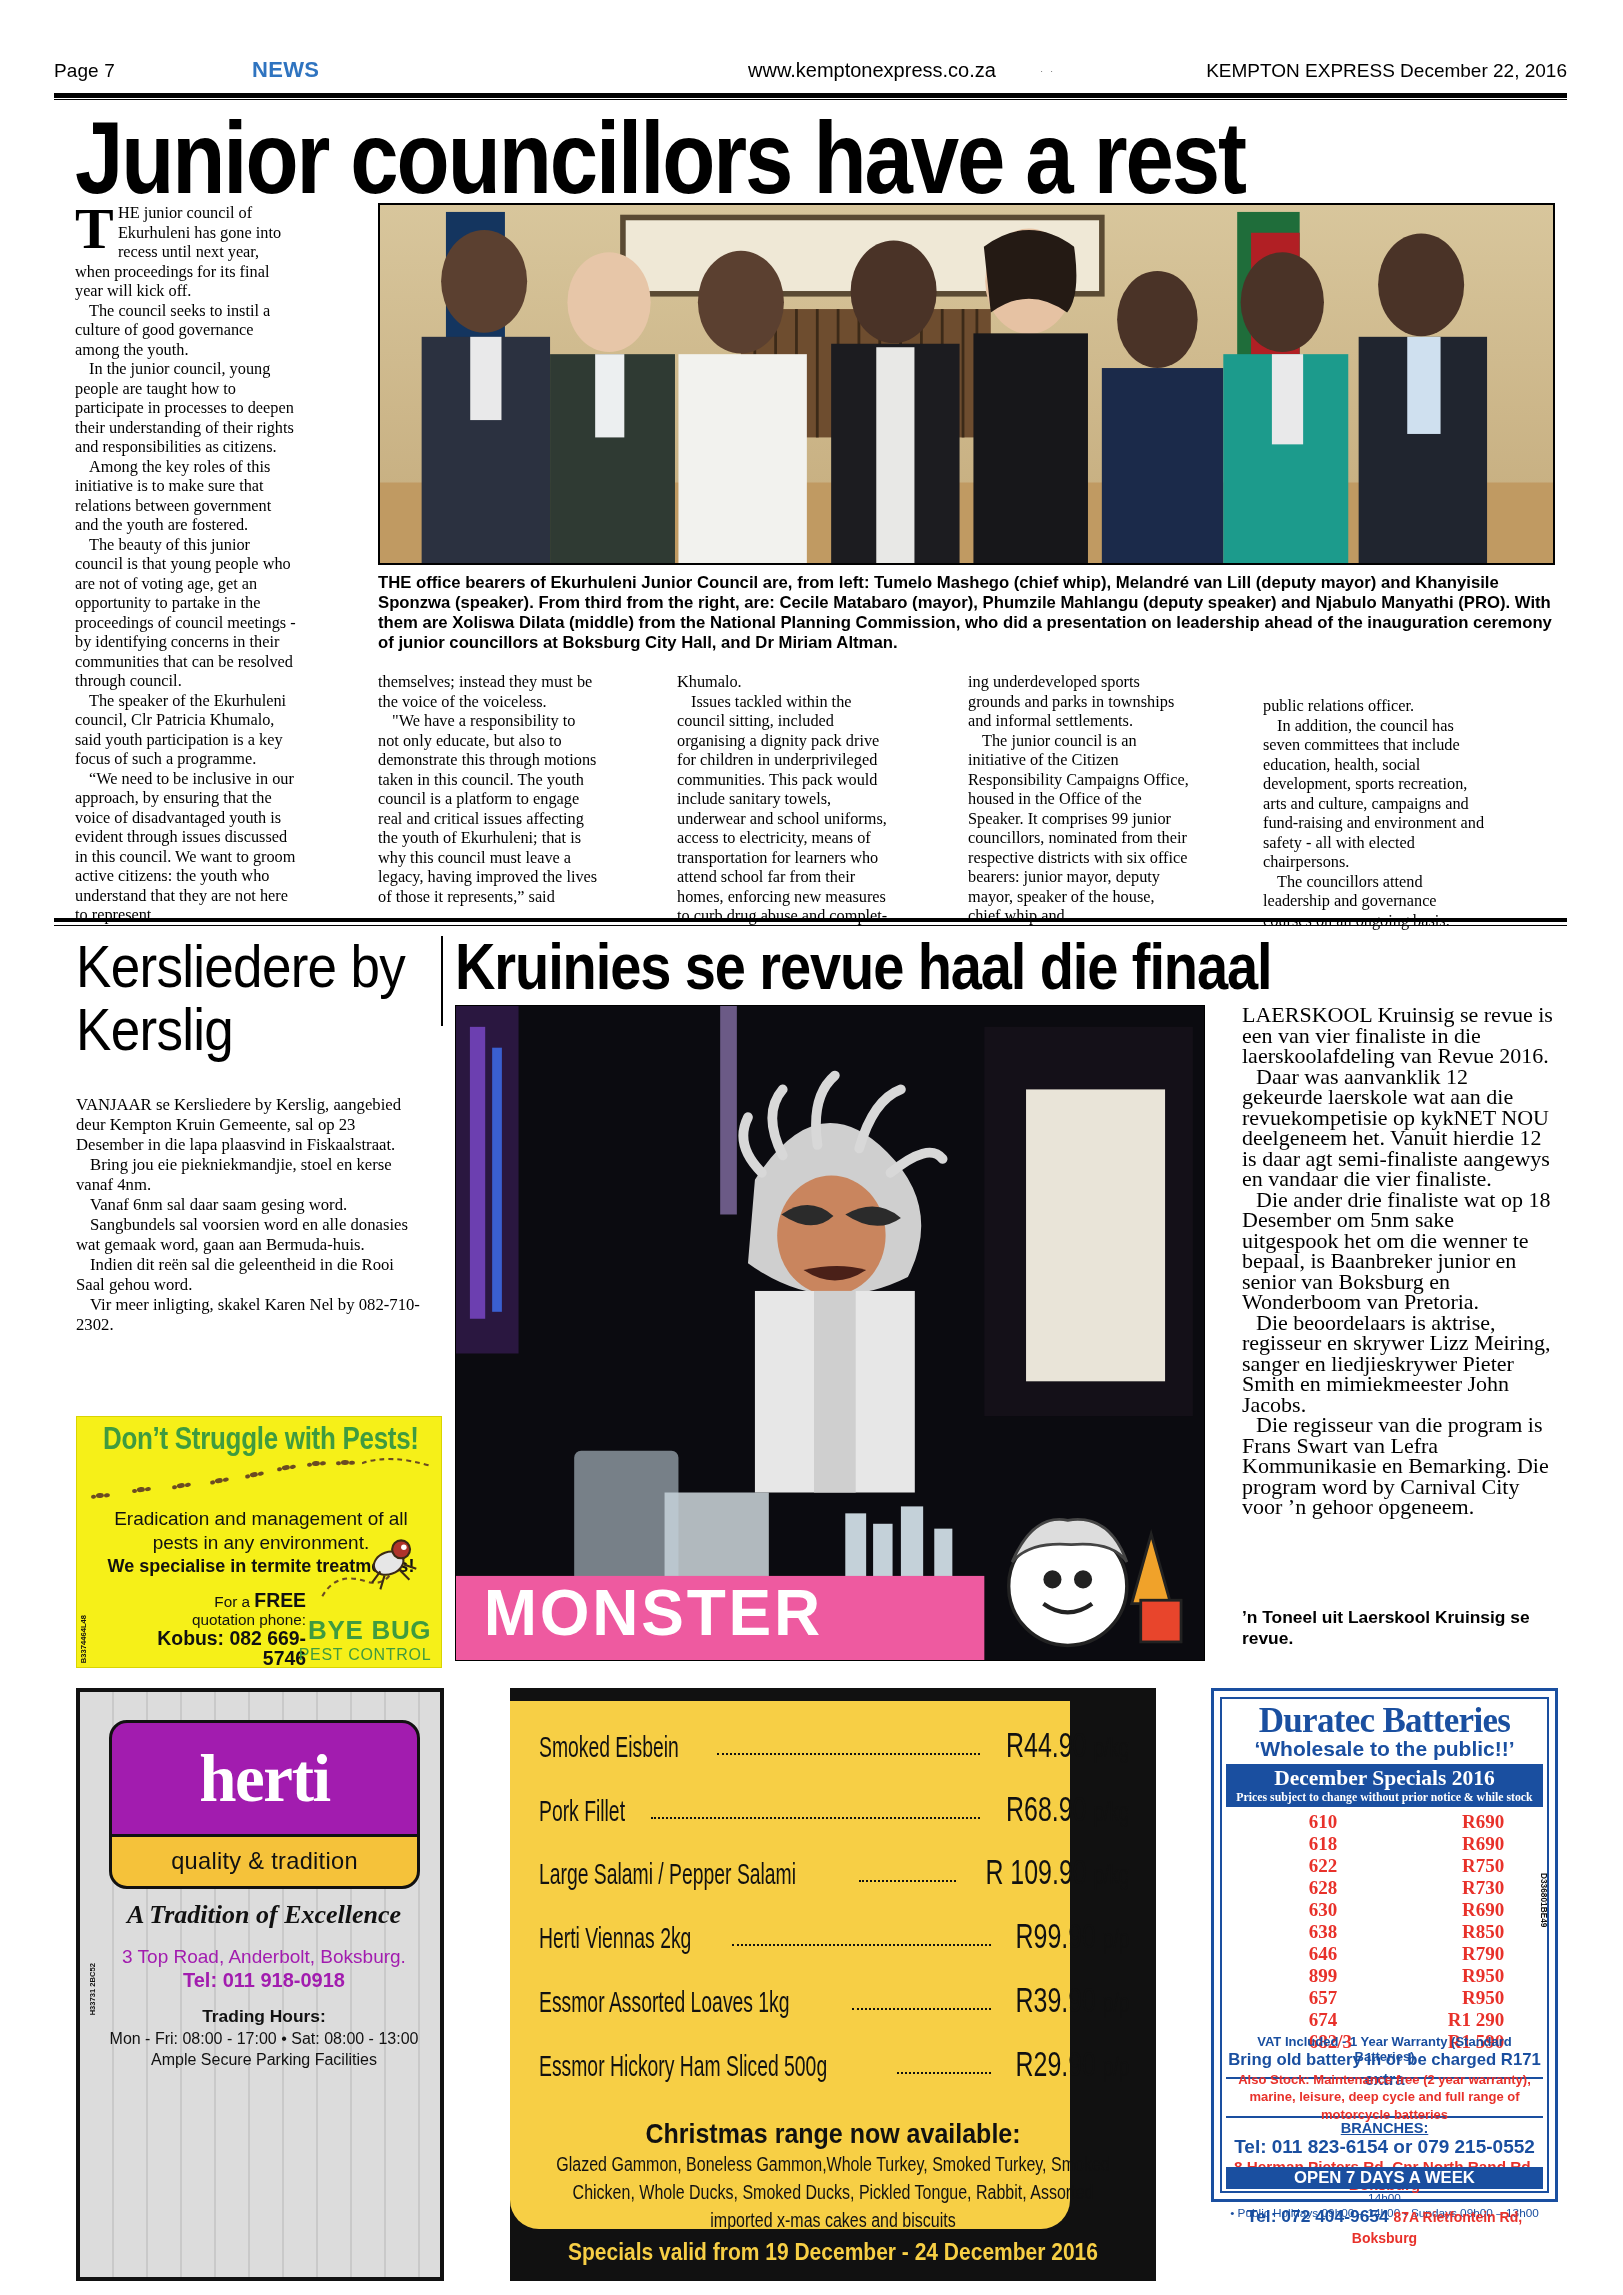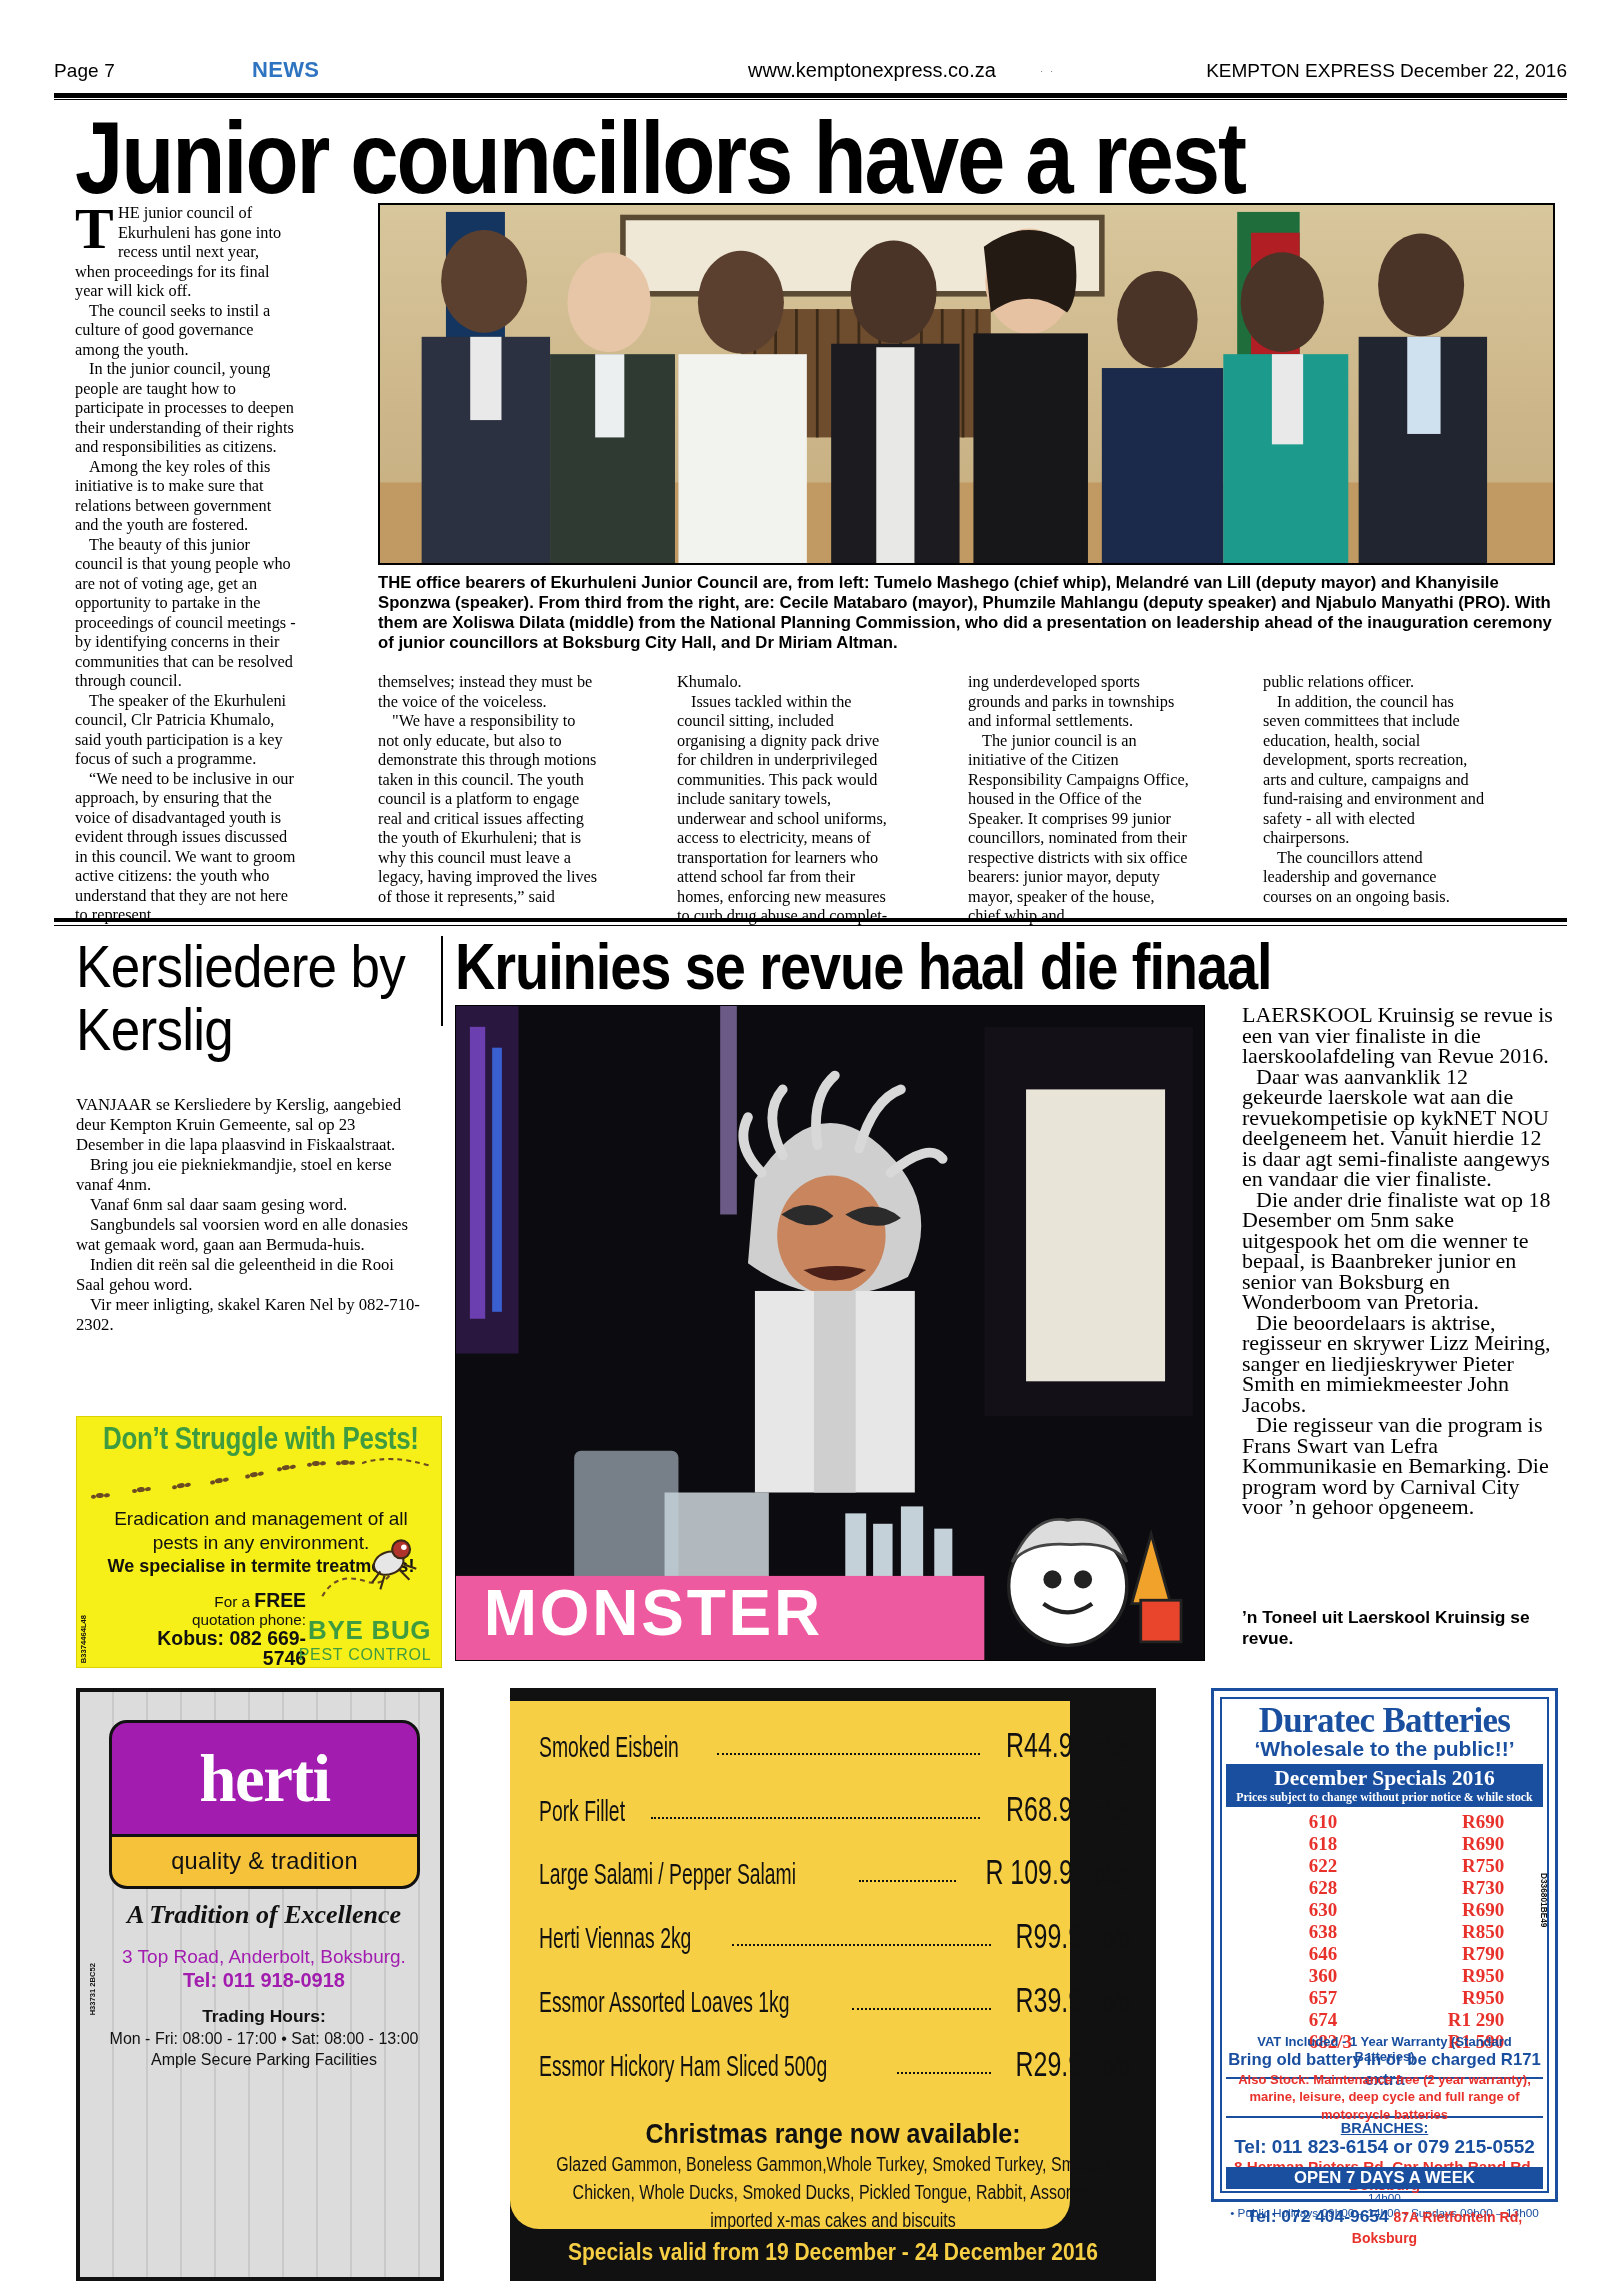--- a/index.html
+++ b/index.html
@@ -29,21 +29,21 @@
 
   #a1c1{left:75px;top:203px;width:222px;}
 
   .photo-main{position:absolute;left:378px;top:203px;width:1177px;height:362px;border:2.1px solid #000;box-sizing:border-box;overflow:hidden;background:#c9b68f;}
   .photo-cap{position:absolute;left:378px;top:573px;width:1177px;
     font-family:"Liberation Sans",sans-serif;font-weight:bold;font-size:16.7px;line-height:20px;}
 
   #a1c2{left:378px;top:672px;width:222px;}
   #a1c3{left:677px;top:672px;width:222px;}
   #a1c4{left:968px;top:672px;width:222px;}
-  #a1c5{left:1263px;top:672px;width:222px;}
+  #a1c5{left:1263px;top:696px;width:222px;}
 
   .rule-sec1{position:absolute;left:54px;top:918px;width:1513px;height:4.2px;background:#000;}
   .rule-sec1b{position:absolute;left:54px;top:925px;width:1513px;height:1.4px;background:#000;}
 
   
   .hl2{position:absolute;left:76px;top:934px;width:361px;
     font-family:"Liberation Sans",sans-serif;font-size:53px;line-height:57px;letter-spacing:-0.7px;transform:scaleY(1.12);transform-origin:left top;}
   .vrule2{position:absolute;left:441px;top:936px;width:2.1px;height:90px;background:#000;}
   .hl3{position:absolute;left:455px;top:930px;width:1104px;
     font-family:"Liberation Sans",sans-serif;font-weight:bold;font-size:56px;line-height:64px;letter-spacing:-1.1px;transform:scaleY(1.16);transform-origin:left top;}
@@ -450,21 +450,21 @@
           </div>
         <div class="dur-li">
             <span>638</span>
             <span>R850</span>
           </div>
         <div class="dur-li">
             <span>646</span>
             <span>R790</span>
           </div>
         <div class="dur-li">
-            <span>360</span>
+            <span>899</span>
             <span>R950</span>
           </div>
         <div class="dur-li">
             <span>657</span>
             <span>R950</span>
           </div>
         <div class="dur-li">
             <span>674</span>
             <span>R1 290</span>
           </div>

